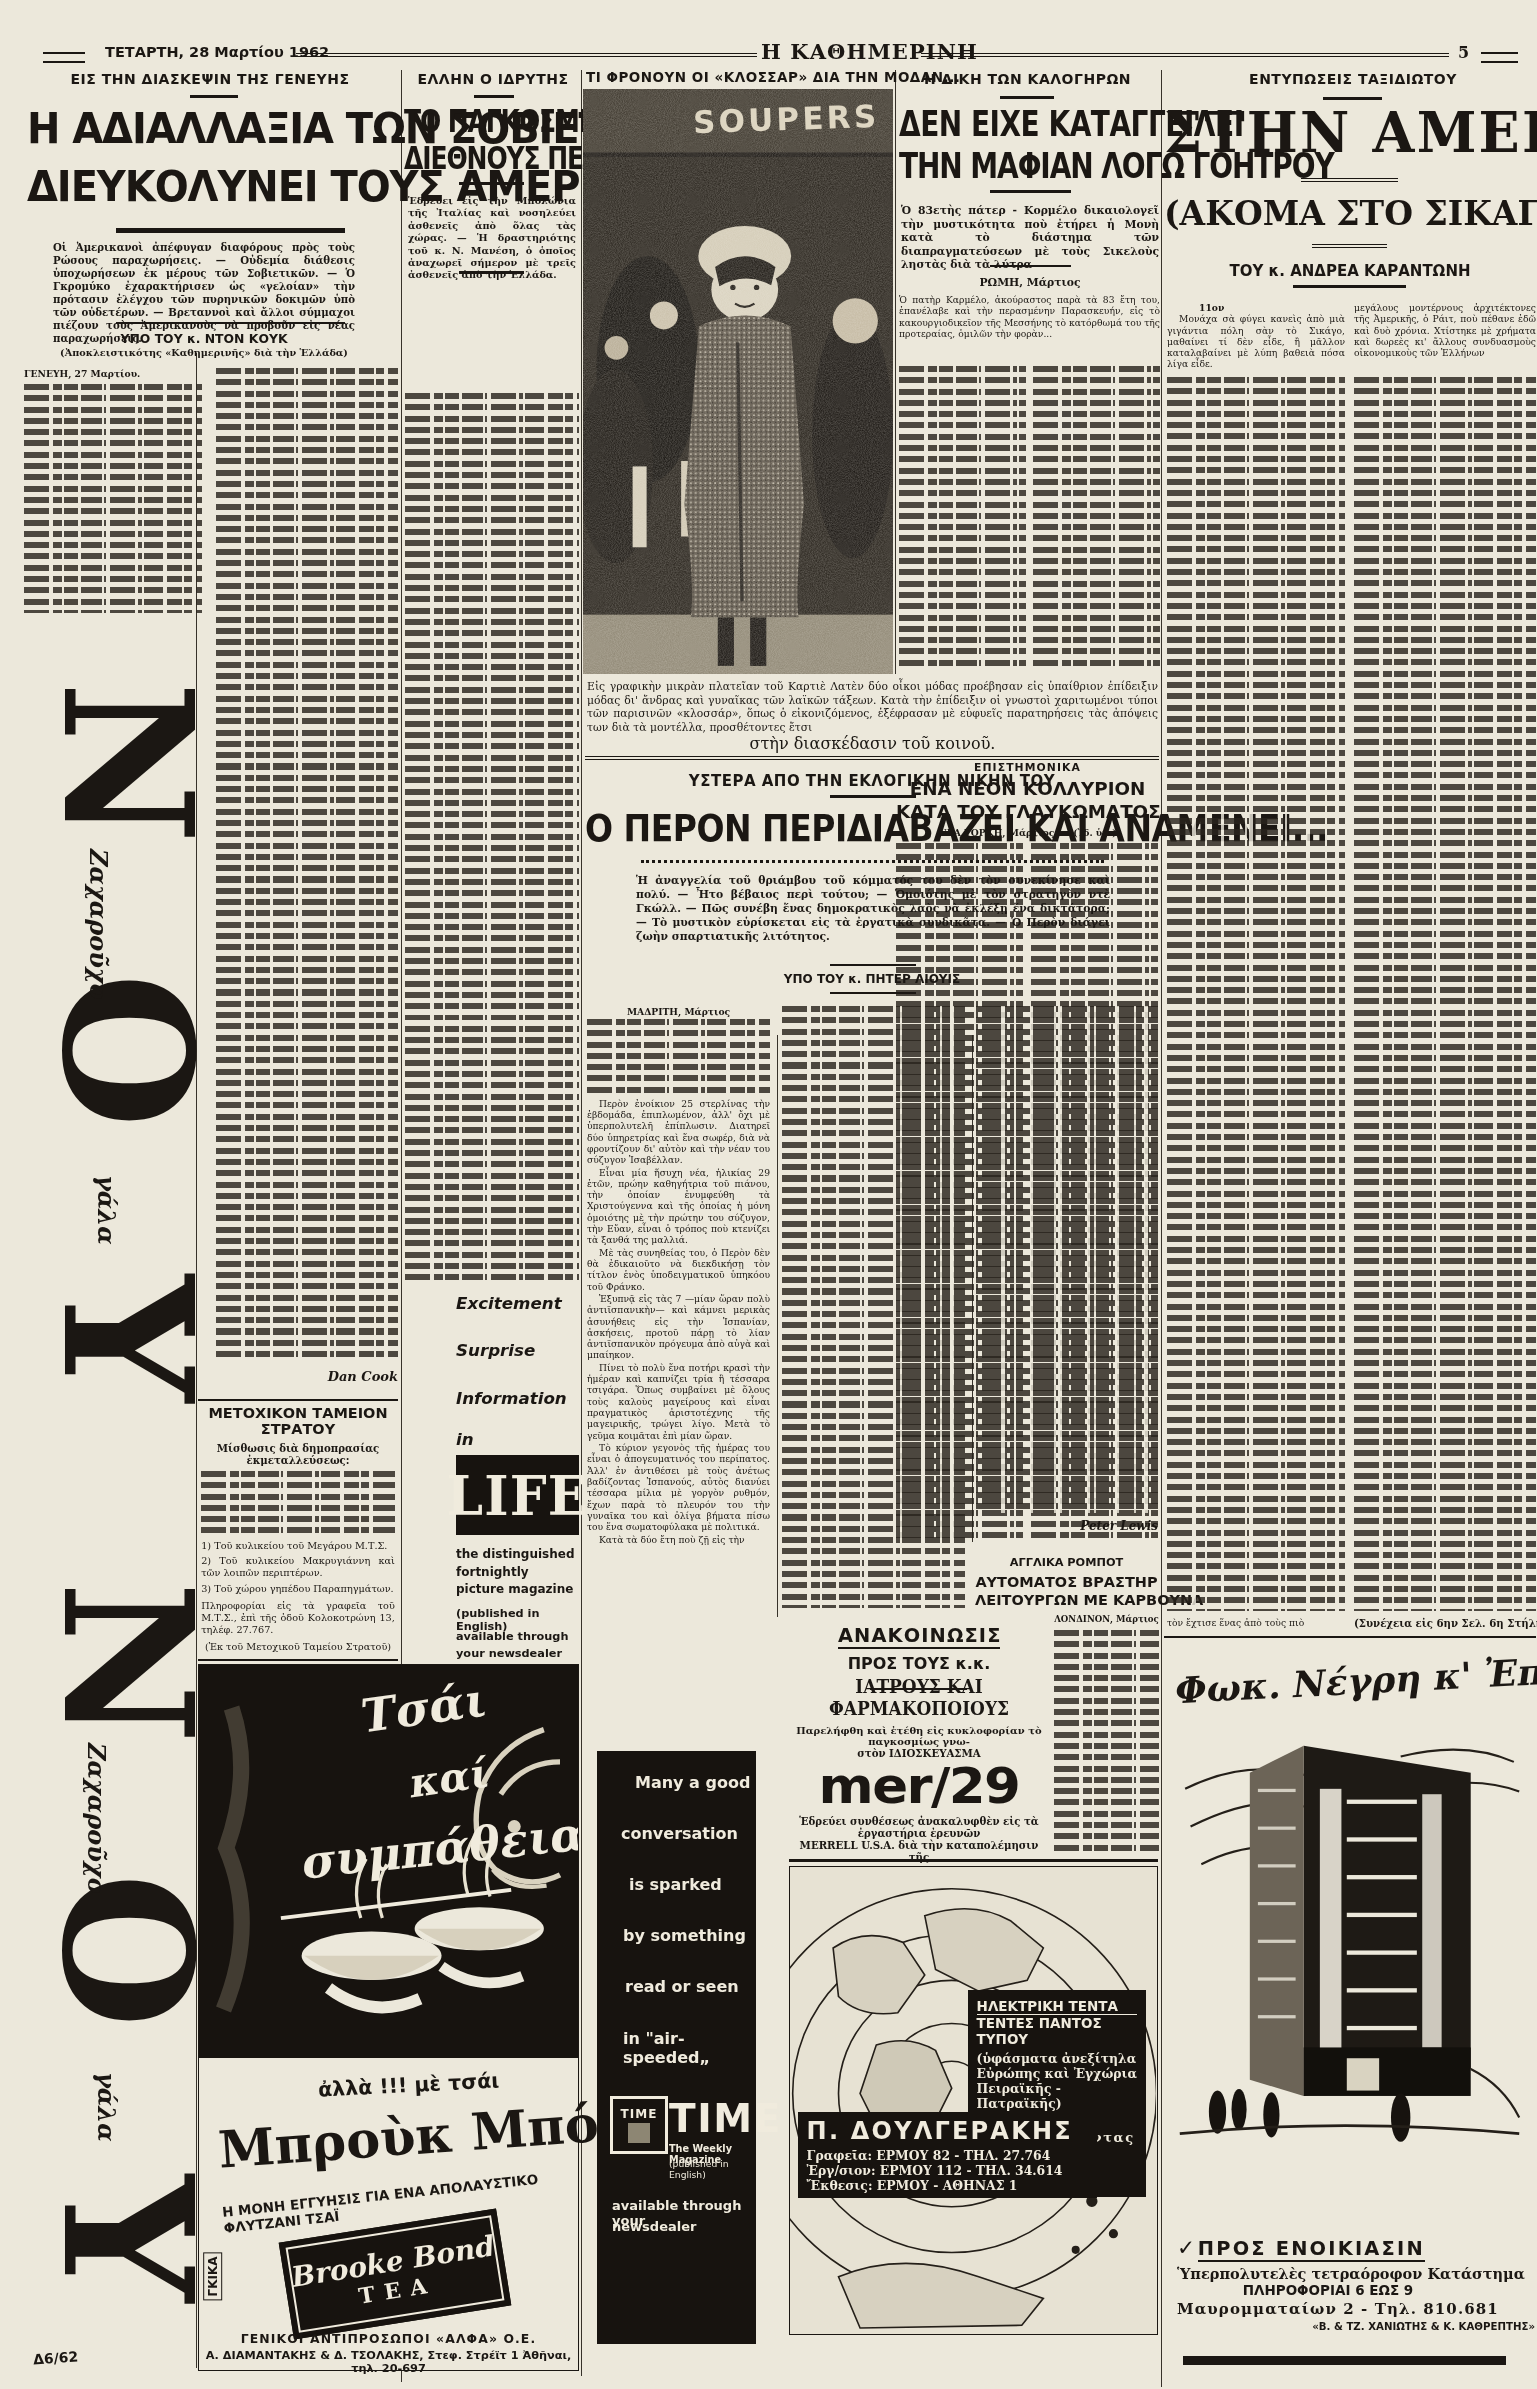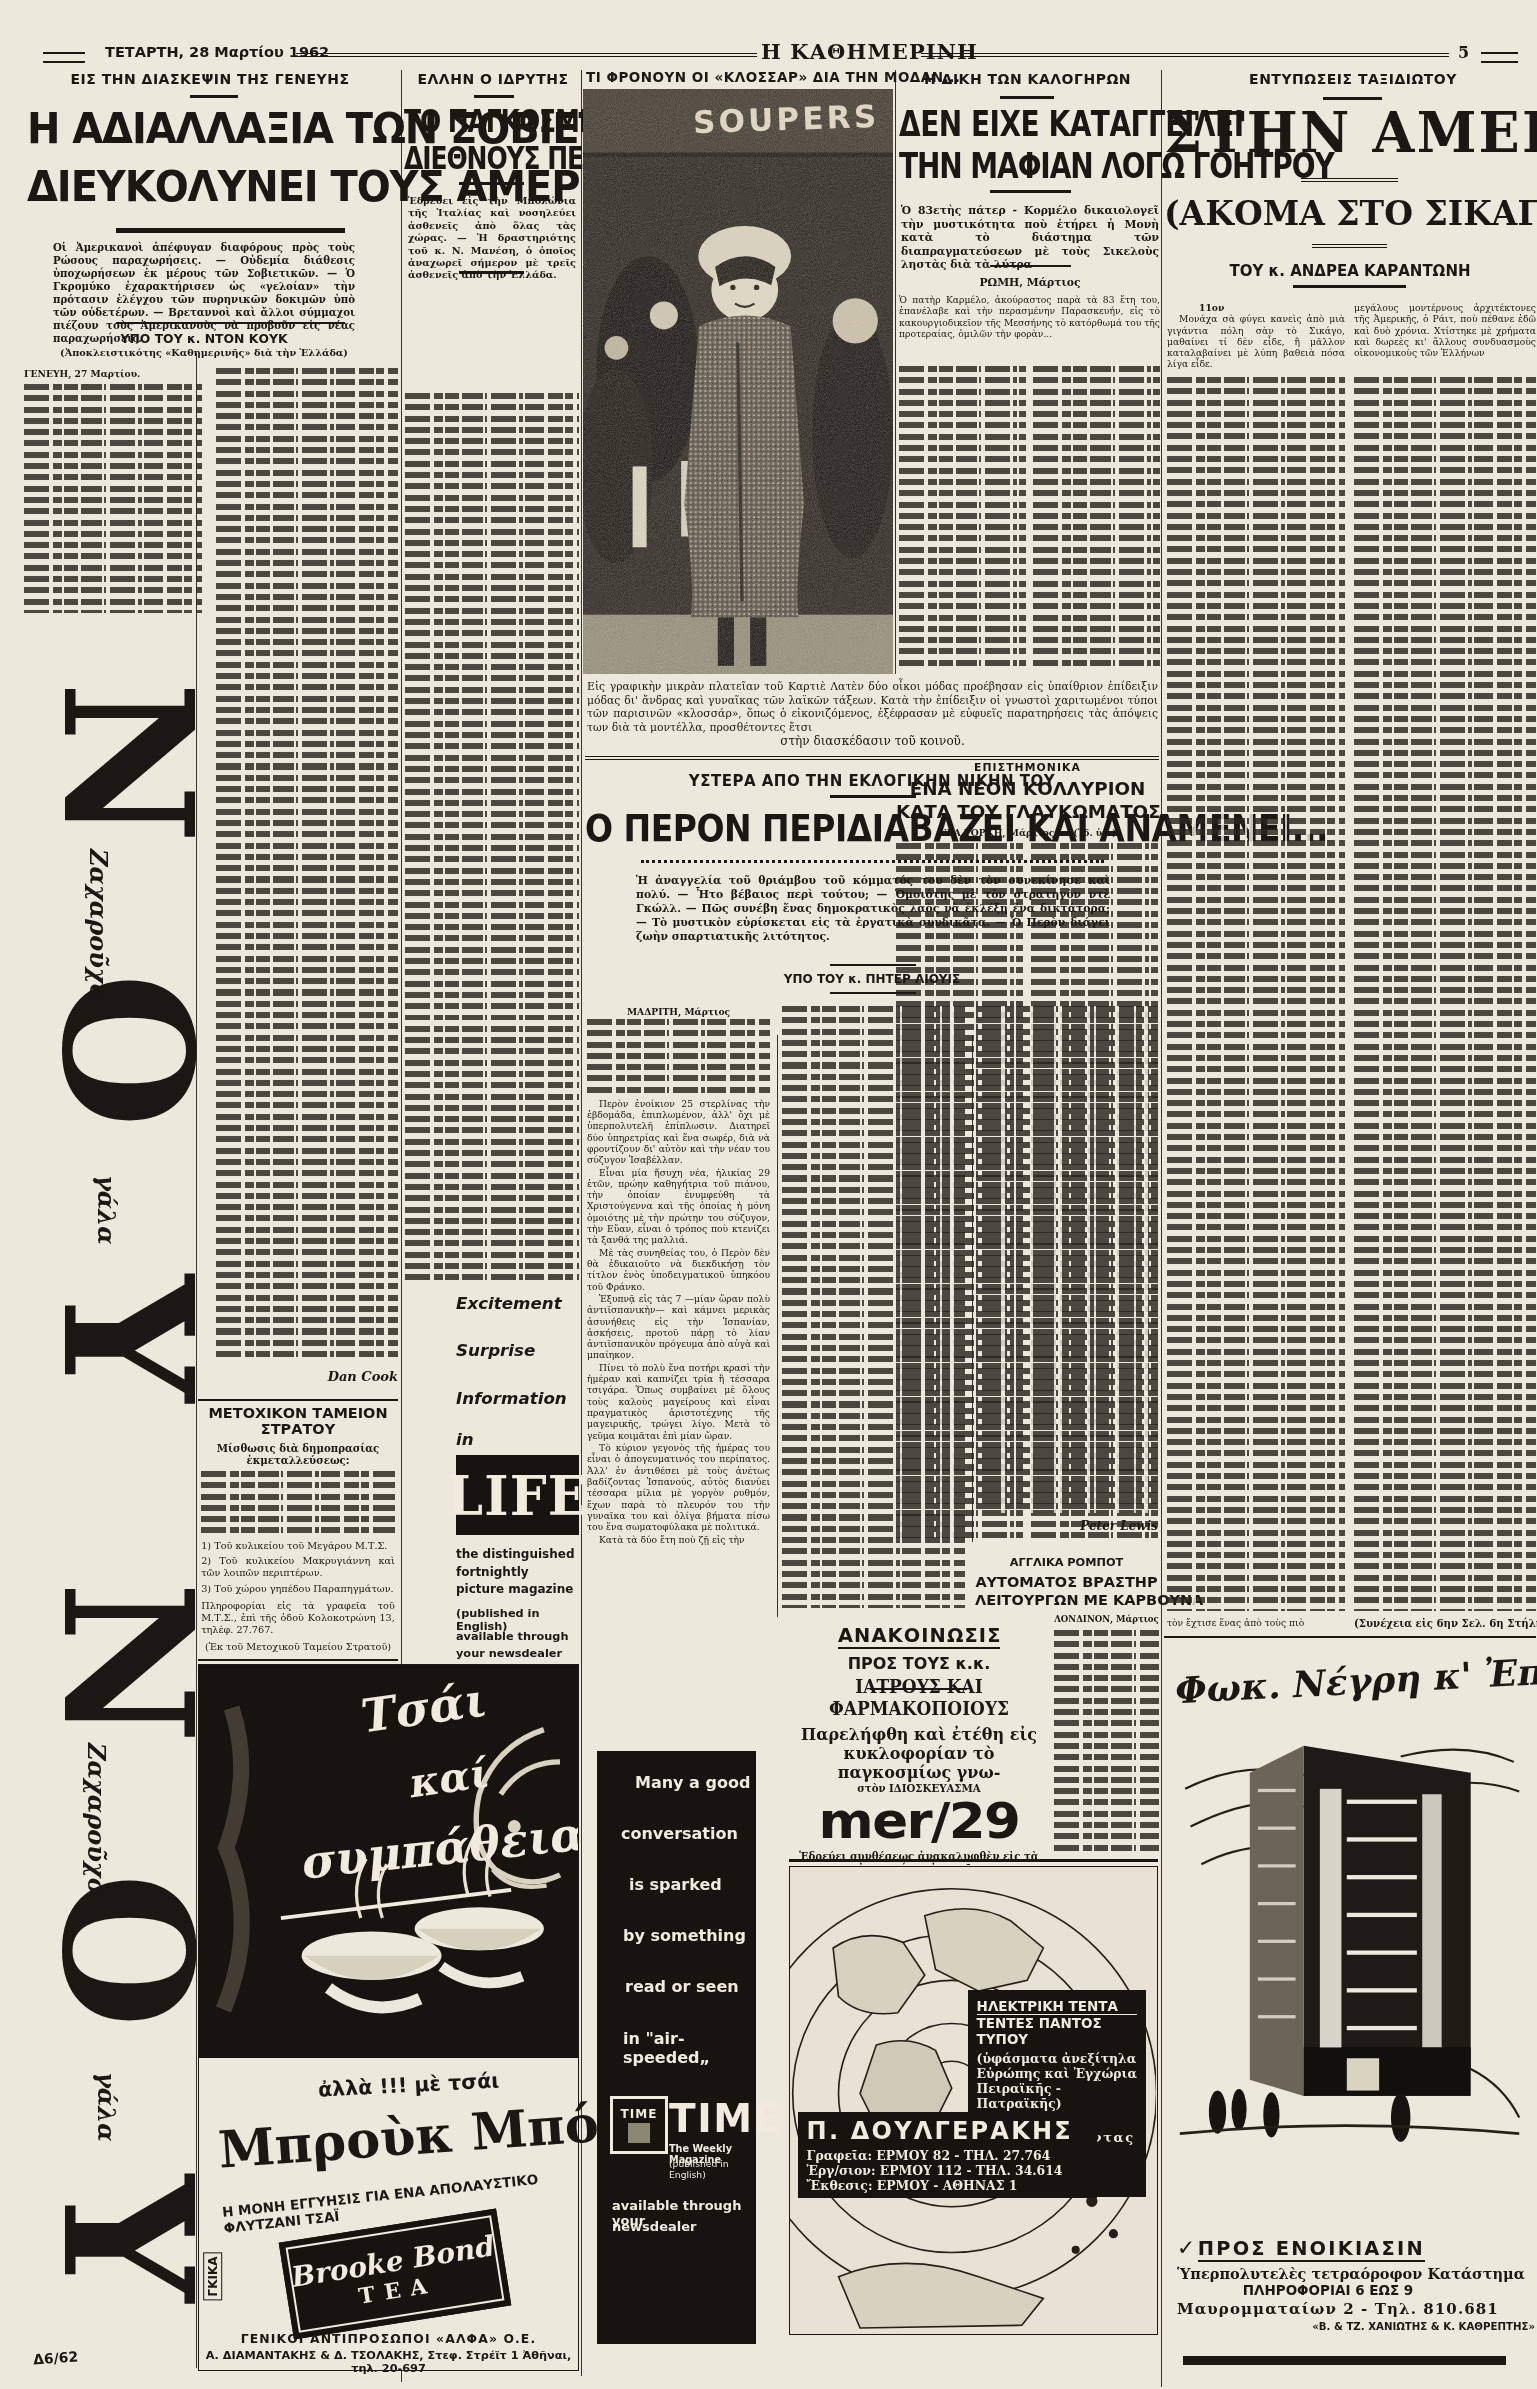--- a/index.html
+++ b/index.html
@@ -153,21 +153,21 @@
       <path d="M215 440 q85 -40 170 0 l25 330 q-18 160 -10 210 l-200 0 q8 -60 -12 -210 z" fill="url(#tweed)"></path>
       <path d="M287 470 l8 480" stroke="#211d18" stroke-width="6"></path>
       <rect x="250" y="980 " width="30" height="90" fill="#16120e"></rect>
       <rect x="310" y="980" width="30" height="90" fill="#16120e"></rect>
       <rect width="575" height="1085" filter="url(#grain)"></rect>
     </svg>
     <span class="abs sans b" style="left:110px;top:12px;font-size:31px;color:#ded6c2;letter-spacing:3.2px;transform:rotate(-2deg);">SOUPERS</span>
   </div>
 
   <div class="abs jst" style="left:587px;top:680px;width:571px;font-size:10.8px;line-height:13.5px;">Εἰς γραφικὴν μικρὰν πλατεῖαν τοῦ Καρτιὲ Λατὲν δύο οἶκοι μόδας προέβησαν εἰς ὑπαίθριον ἐπίδειξιν μόδας δι' ἄνδρας καὶ γυναῖκας τῶν λαϊκῶν τάξεων. Κατὰ τὴν ἐπίδειξιν οἱ γνωστοὶ χαριτωμένοι τύποι τῶν παρισινῶν «κλοσσάρ», ὅπως ὁ εἰκονιζόμενος, ἐξέφρασαν μὲ εὐφυεῖς παρατηρήσεις τὰς ἀπόψεις των διὰ τὰ μοντέλλα, προσθέτοντες ἔτσι</div>
-  <div class="abs ctr" style="left:587px;top:734px;width:571px;font-size:12px;text-align:center;">στὴν διασκέδασιν τοῦ κοινοῦ.</div>
+  <div class="abs ctr" style="left:587px;top:734px;width:571px;font-size:16px;text-align:center;">στὴν διασκέδασιν τοῦ κοινοῦ.</div>
 
   <div class="hl" style="left:899px;top:108px;width:261px;font-size:28px;letter-spacing:-0.5px;transform:scaleY(1.25);">ΔΕΝ ΕΙΧΕ ΚΑΤΑΓΓΕΙΛΕΙ</div>
   <div class="hl" style="left:899px;top:150px;width:261px;font-size:28px;letter-spacing:-1.1px;transform:scaleY(1.25);">ΤΗΝ ΜΑΦΙΑΝ ΛΟΓΩ ΓΟΗΤΡΟΥ</div>
   <div class="bar" style="left:990px;top:190px;width:81px;height:2.7px;"></div>
   <div class="deck" style="left:901px;top:204px;width:258px;font-size:10.8px;line-height:13.5px;">Ὁ 83ετὴς πάτερ - Κορμέλο δικαιολογεῖ τὴν μυστικότητα ποὺ ἐτήρει ἡ Μονὴ κατὰ τὸ διάστημα τῶν διαπραγματεύσεων μὲ τοὺς Σικελοὺς ληστὰς διὰ τὰ λύτρα</div>
   <div class="bar" style="left:990px;top:265px;width:81px;height:2.2px;"></div>
   <div class="abs b ctr" style="left:901px;top:276px;width:258px;font-size:10.8px;">ΡΩΜΗ, Μάρτιος</div>
   <div class="abs body17" style="left:899px;top:294px;width:261px;">Ὁ πατὴρ Καρμέλο, ἀκούραστος παρὰ τὰ 83 ἔτη του, ἐπανέλαβε καὶ τὴν περασμένην Παρασκευήν, εἰς τὸ κακουργιοδικεῖον τῆς Μεσσήνης τὸ κατόρθωμά του τῆς προτεραίας, ὁμιλῶν τὴν φορὰν...</div>
   <div class="gx" style="left:899px;top:366px;width:127px;height:304px;"></div>
   <div class="gx" style="left:1033px;top:366px;width:127px;height:304px;"></div>
@@ -208,21 +208,21 @@
   </div>
   <div class="gx" style="left:782px;top:1006px;width:183px;height:602px;"></div>
   <div class="gx" style="left:976px;top:1006px;width:182px;height:507px;"></div>
   <div class="abs b i" style="left:976px;top:1519px;width:182px;text-align:right;font-size:12px;">Peter Lewis</div>
 
   <div class="abs" style="left:789px;top:1624px;width:260px;height:233px;">
     <div class="sans b ctr" style="font-size:19.4px;letter-spacing:1.1px;border-bottom:2.2px solid #1b1713;display:block;width:162px;margin:0 auto;">ΑΝΑΚΟΙΝΩΣΙΣ</div>
     <div class="sans b ctr" style="font-size:16px;margin-top:5.4px;">ΠΡΟΣ ΤΟΥΣ κ.κ.</div>
     <div class="serif b ctr" style="font-size:17px;margin-top:3.2px;transform:scaleY(1.1);">ΙΑΤΡΟΥΣ ΚΑΙ ΦΑΡΜΑΚΟΠΟΙΟΥΣ</div>
     <div class="bar" style="left:81px;top:64px;width:97px;height:1.6px;"></div>
-    <div class="b ctr" style="font-size:16px;margin-top:8.6px;">Παρελήφθη καὶ ἐτέθη εἰς κυκλοφορίαν τὸ παγκοσμίως γνω-</div>
+    <div class="b ctr" style="font-size:10px;margin-top:8.6px;">Παρελήφθη καὶ ἐτέθη εἰς κυκλοφορίαν τὸ παγκοσμίως γνω-</div>
     <div class="b ctr" style="font-size:10.2px;">στὸν ΙΔΙΟΣΚΕΥΑΣΜΑ</div>
     <div class="sans b ctr" style="font-size:53px;letter-spacing:-1.6px;line-height:54px;transform:scaleY(0.95);">mer/29</div>
     <div class="b ctr" style="font-size:10.2px;margin-top:2.2px;">Ἑδρεύει συνθέσεως ἀνακαλυφθὲν εἰς τὰ ἐργαστήρια ἐρευνῶν</div>
     <div class="b ctr" style="font-size:10.2px;">MERRELL U.S.A. διὰ τὴν καταπολέμησιν τῆς</div>
     <div class="serif b ctr" style="font-size:18.3px;margin-top:1.1px;">ΧΟΛΕΣΤΕΡΟΛΑΙΜΙΑΣ</div>
     <div class="sans b ctr" style="font-size:10.8px;margin-top:3.2px;">ΓΕΝ. ΑΝΤ/ΠΟΙ : Ζ. Μ. ΚΑΠΟΥΑΝΟ Ο.Ε. — ΣΤΑΔΙΟΥ 40, ΤΗΛ. 25-146</div>
   </div>
   <div class="bar" style="left:789px;top:1859px;width:369px;height:3.2px;"></div>
 
   <div class="abs" style="left:789px;top:1866px;width:369px;height:469px;border:1.6px solid #1b1713;box-sizing:border-box;overflow:hidden;background:#e7e2d3;">

